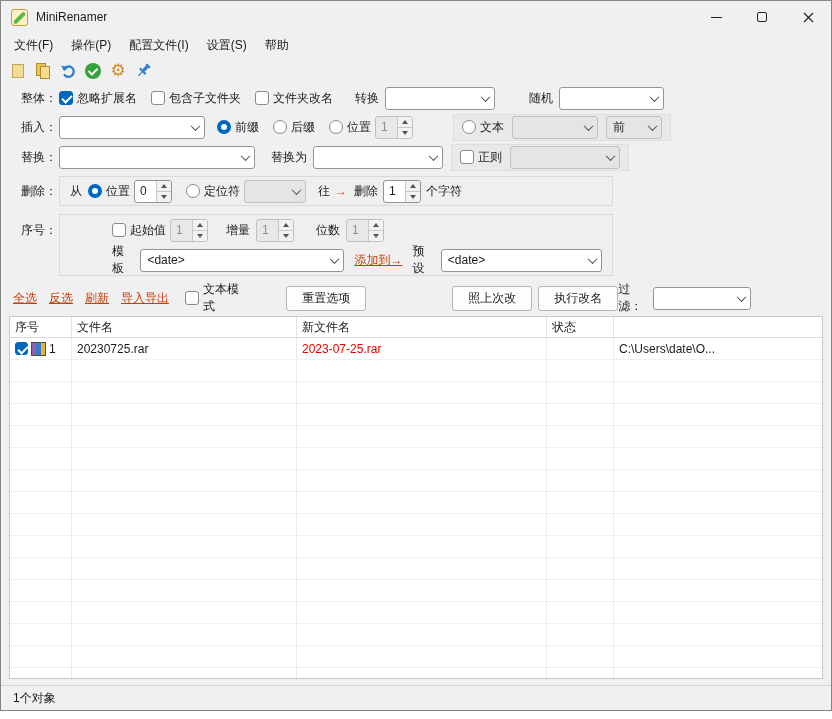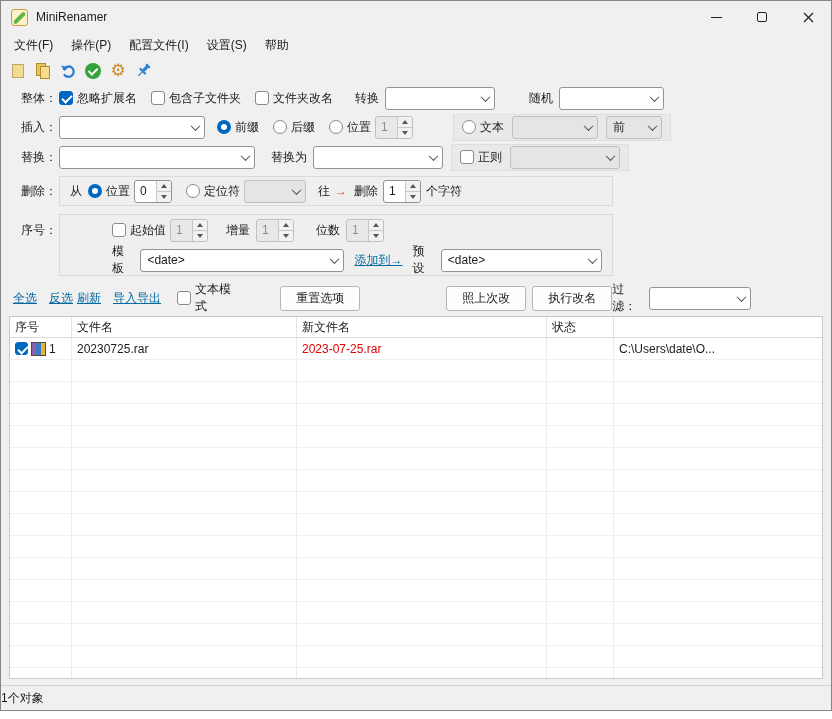--- a/index.html
+++ b/index.html
@@ -56,41 +56,41 @@
   .spin-btns > div { flex:1; display:flex; align-items:center; justify-content:center; background:#f2f2f2; }
   .spin-btns > div + div { border-top:1px solid #c7c7c7; }
   .tri-up { width:0; height:0; border-left:3px solid transparent; border-right:3px solid transparent; border-bottom:4px solid #555; }
   .tri-dn { width:0; height:0; border-left:3px solid transparent; border-right:3px solid transparent; border-top:4px solid #555; }
 
   .inpanel { height:27px; background:#e9e9e9; border:1px solid #dedede; display:flex; align-items:center; padding:0 8px; }
   .bigpanel-row { height:30px; display:flex; align-items:center; padding:0 10px; }
   .panel-del { width:554px; height:30px; background:#efefef; border:1px solid #dadada; display:flex; align-items:center; padding:0 10px; }
   .panel-big { width:554px; background:#efefef; border:1px solid #dadada;padding-left:42px; }
 
-  .link { color:#0369a1; text-decoration:underline; white-space:nowrap; }
+  .link { color:#c2410c; text-decoration:underline; white-space:nowrap; }
   .arrow-red { color:#e0481f; font-weight:bold; }
 
   .btn { height:25px; padding:2px 15px; background:#fdfdfd; border:1px solid #b5b5b5; border-radius:3px; display:flex; align-items:center; white-space:nowrap; }
 
   .actionbar { height:28px; display:flex; align-items:center; padding-left:12px; margin-top:8px; flex-shrink:0; }
 
   
   .table-wrap { margin:4px 8px 6px; background:#fff; border:1px solid #c9c9c9; flex:1; overflow:hidden; display:flex; flex-direction:column; }
   .thead { display:flex; height:21px; border-bottom:1px solid #d9d9d9; flex-shrink:0; }
   .th { display:flex; align-items:center; padding-left:5px; border-right:1px solid #e3e3e3; }
   .trow { display:flex; height:22px; flex-shrink:0; }
   .td { display:flex; align-items:center; padding-left:5px; border-right:1px solid #ebebeb; border-bottom:1px solid #f0f0f0; overflow:hidden; white-space:nowrap; }
   .c0 { width:62px; } .c1 { width:225px; } .c2 { width:250px; } .c3 { width:67px; } .c4 { flex:1; border-right:none; }
   .red { color:#e00000; }
   .rar-icon { width:15px; height:14px; display:flex; margin:0 3px; border:1px solid #5a4a30; background:#2e2620; flex-shrink:0; }
   .rar-icon i { flex:1; }
   .rar-p { background:#8a62b0; } .rar-b { background:#3a79c6; } .rar-y { background:#e7b13c; }
 
   
-  .statusbar { height:25px; border-top:1px solid #d2d2d2; display:flex; align-items:center; padding-left:0; background:#f0f0f0; flex-shrink:0; }
+  .statusbar { height:25px; border-top:1px solid #d2d2d2; display:flex; align-items:center; padding-left:12px; background:#f0f0f0; flex-shrink:0; }
 </style>
 </head>
 <body>
 
 <div class="window">
 
   <div class="titlebar">
     <div class="app-icon">
       <div class="paper"></div>
       <div class="pencil"></div>
@@ -324,21 +324,21 @@
             <span class="combo-val">&lt;date&gt;</span>
             <span class="chev"></span>
           </div>
       </div>
     </div>
   </div>
 
   <div class="actionbar">
     <span class="link">全选</span>
     <span class="link" style="margin-left:12px">反选</span>
-    <span class="link" style="margin-left:4px">刷新</span>
+    <span class="link" style="margin-left:12px">刷新</span>
     <span class="link" style="margin-left:12px">导入导出</span>
     <span class="cb" style="margin-left:16px"></span>
     <span style="margin-left:4px">文本模式</span>
     <div class="btn" style="margin-left:42px">重置选项</div>
     <div class="btn" style="margin-left:86px">照上次改</div>
     <div class="btn" style="margin-left:6px">执行改名</div>
     <span style="margin-left:auto">过滤：</span>
     <div class="combo" style="margin-left:4px;width:112px;margin-right:80px">
         <span class="combo-val"></span>
         <span class="chev"></span>

